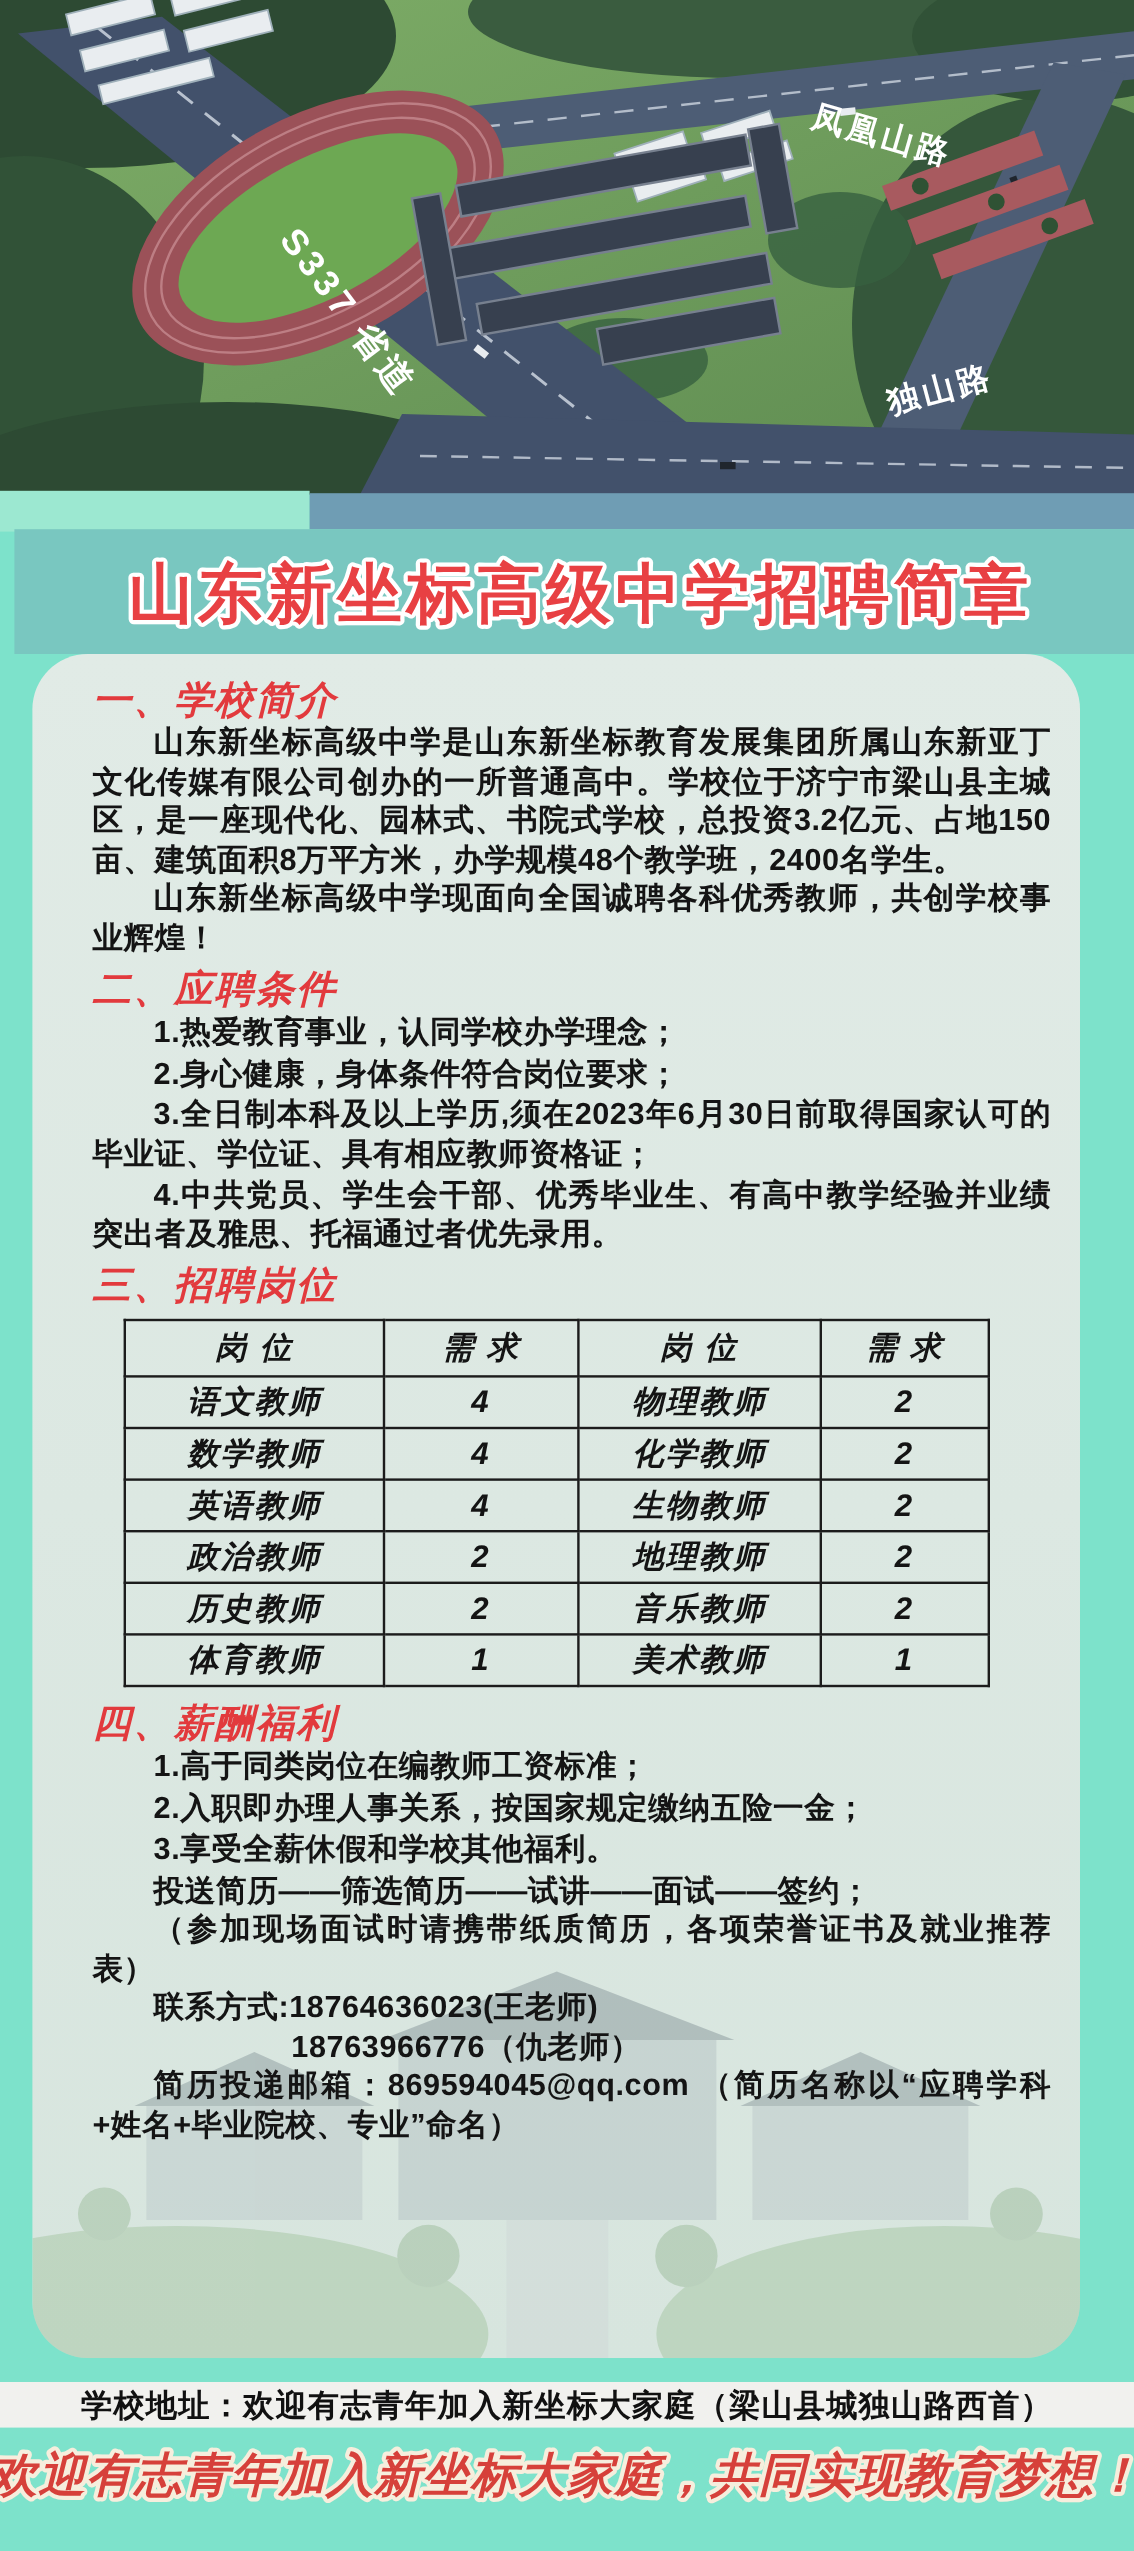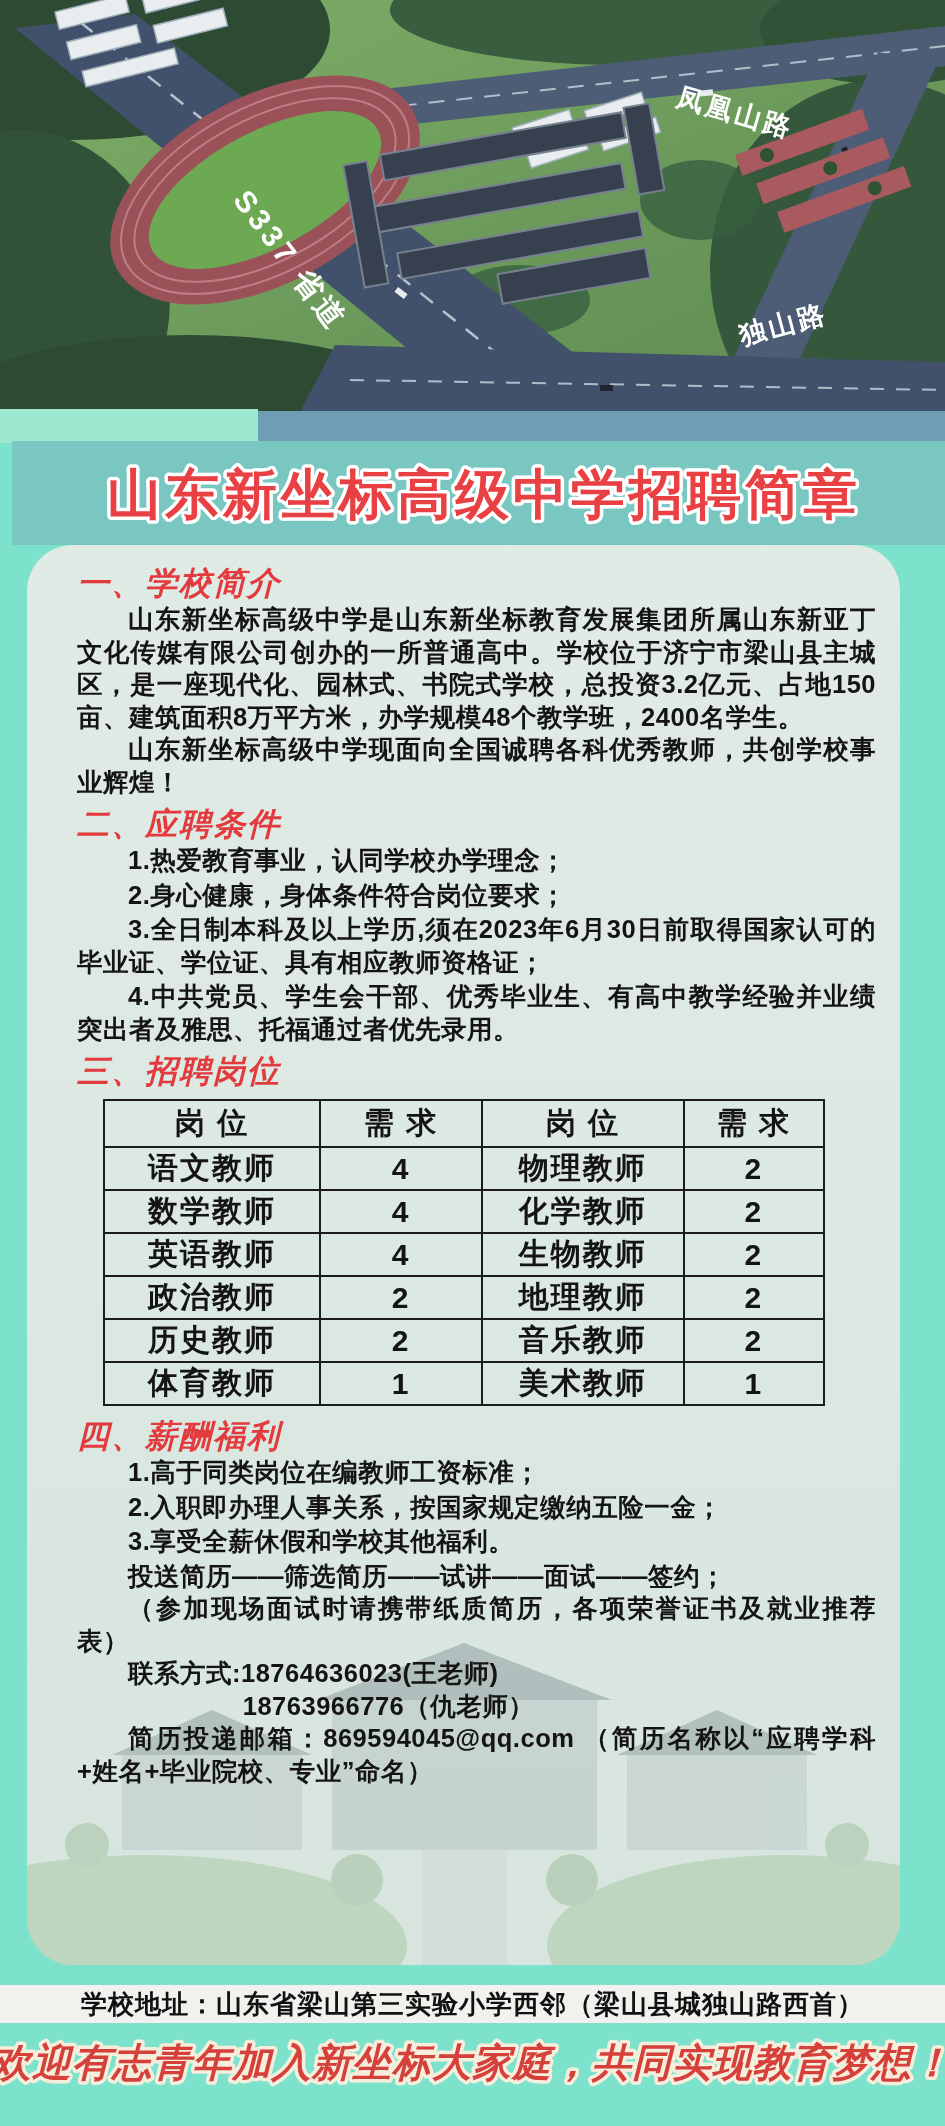--- a/index.html
+++ b/index.html
@@ -37,21 +37,21 @@
   .item{text-indent:2em;margin-bottom:2px;}
   .line{text-indent:2em;}
   .line.deep{text-indent:6.5em;}
   
   table.recruit{
     border-collapse:collapse;table-layout:fixed;width:722px;
     margin:10px 0 12px 26px;
   }
   table.recruit td{
     border:2px solid #1c1c1c;text-align:center;vertical-align:middle;
-    font-size:30px;font-weight:600;padding:0;height:41px;letter-spacing:2px;
+    font-size:26px;font-weight:600;padding:0;height:41px;letter-spacing:2px;font-style:italic;
   }
   table.recruit tr.head td{height:45px;font-weight:700;}
   
   .address-bar{
     position:absolute;top:1985px;left:0;width:945px;height:38px;
     background:#f1f1ee;display:flex;align-items:center;justify-content:center;
   }
   .address-text{font-size:26px;font-weight:bold;color:#111;letter-spacing:1px;}
   .slogan-wrap{position:absolute;top:2014px;left:0;width:799px;height:100px;}
 </style>
@@ -255,21 +255,21 @@
         <p class="line">（参加现场面试时请携带纸质简历，各项荣誉证书及就业推荐表）</p>
         <p class="line">联系方式:18764636023(王老师)</p>
         <p class="line deep">18763966776（仇老师）</p>
         <p class="line">简历投递邮箱：869594045@qq.com （简历名称以“应聘学科+姓名+毕业院校、专业”命名）</p>
       </section>
 
     </div>
   </div>
 
   <div class="address-bar">
-    <span class="address-text">学校地址：山东省梁山第三实验小学西邻（梁山县城独山路西首）</span>
+    <span class="address-text">学校地址：欢迎有志青年加入新坐标大家庭（梁山县城独山路西首）</span>
   </div>
 
   <div class="slogan-wrap">
     <svg width="945" height="100" viewBox="0 0 945 100">
       <text x="472" y="62" text-anchor="middle" font-size="39" font-weight="bold" font-style="italic" letter-spacing="1" fill="#d6403a" stroke="#f6eedd" stroke-width="7" stroke-linejoin="round" paint-order="stroke fill">欢迎有志青年加入新坐标大家庭，共同实现教育梦想！</text>
     </svg>
   </div>
 
 </div>
 

